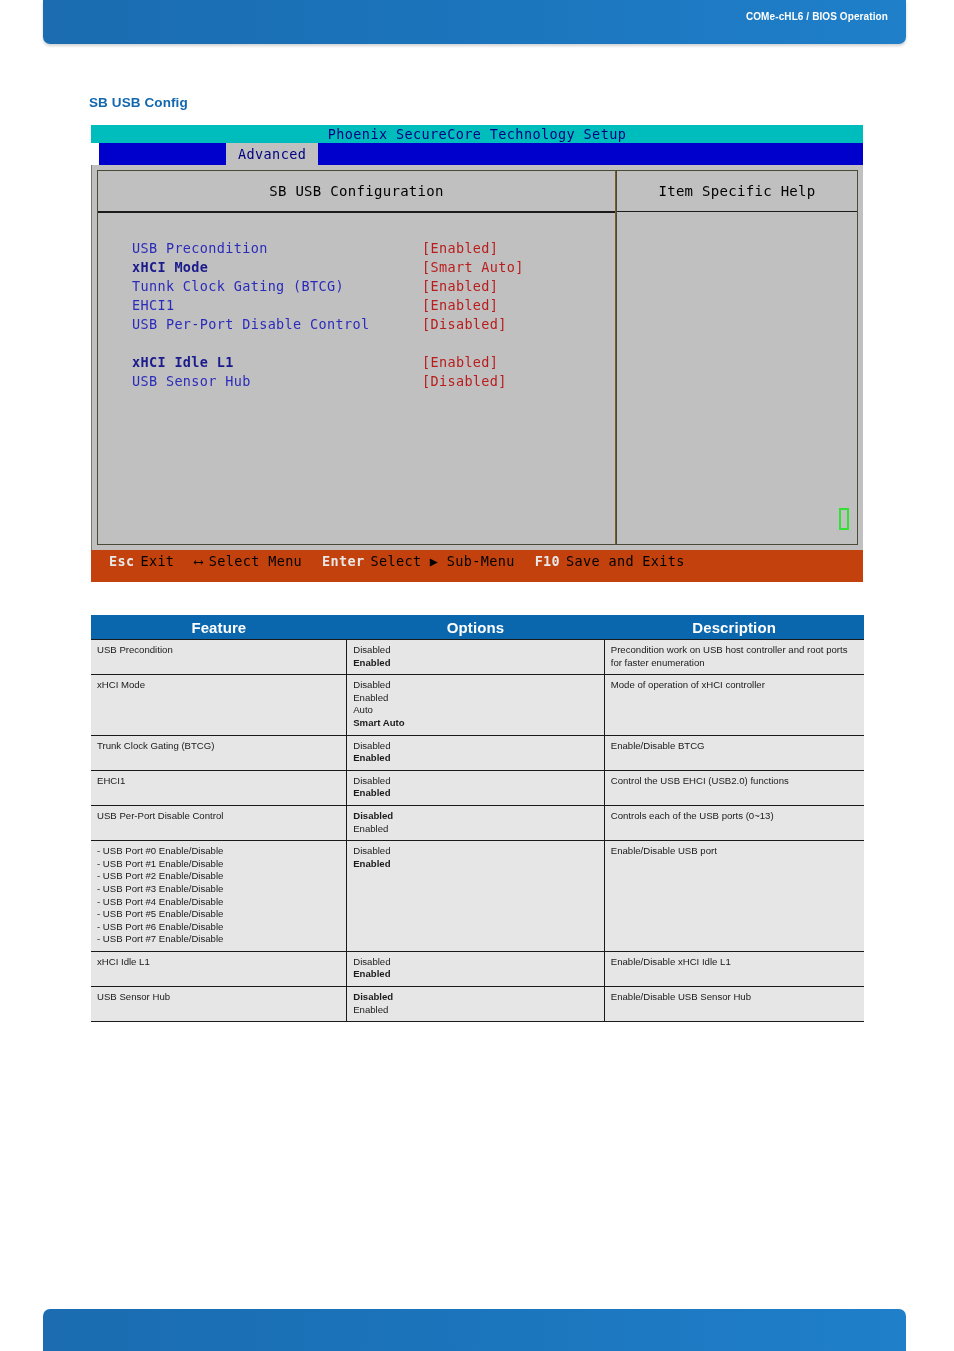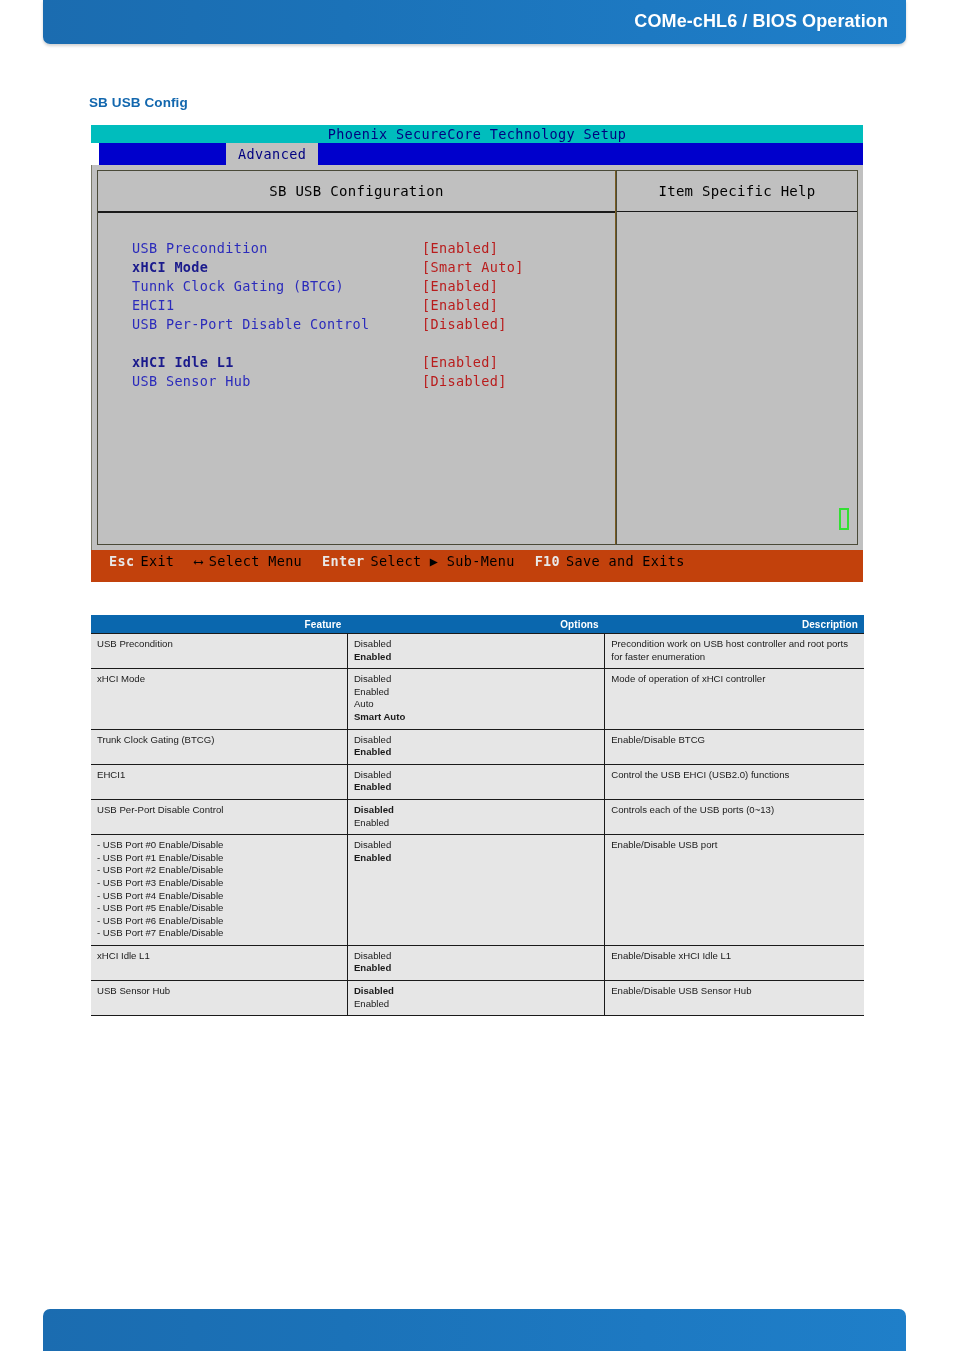--- a/index.html
+++ b/index.html
@@ -25,21 +25,21 @@
     background: linear-gradient(90deg, #1b6cb0 0%, #1b72b8 35%, #1d79c2 70%, #1f7fc9 100%);
     border-bottom-left-radius: 7px;
     border-bottom-right-radius: 7px;
     box-shadow: 0 2px 3px rgba(0,0,0,0.18);
   }
   .page-header .title {
     position: absolute;
     right: 18px;
     top: 11px;
     color: #ffffff;
-    font-size: 18px;
+    font-size: 10px;
     font-weight: 600;
     letter-spacing: 0.1px;
     white-space: nowrap;
   }
 
   
   .section-heading {
     position: absolute;
     left: 89px;
     top: 95px;
@@ -188,23 +188,23 @@
     left: 91px;
     top: 615px;
     width: 773px;
     border-collapse: collapse;
     font-size: 9.6px;
     color: #1a1a1a;
   }
   .data-table th {
     background: #0a67ae;
     color: #ffffff;
-    font-size: 10px;
+    font-size: 15px;
     font-weight: bold;
-    text-align: right;
+    text-align: center;
     padding: 4px 6px 3px 6px;
     letter-spacing: 0.1px;
   }
   .data-table td {
     background: #e6e6e6;
     border-top: 1px solid #1a1a1a;
     border-left: 1px solid #1a1a1a;
     padding: 4px 6px 5px 6px;
     vertical-align: top;
     line-height: 12.6px;

